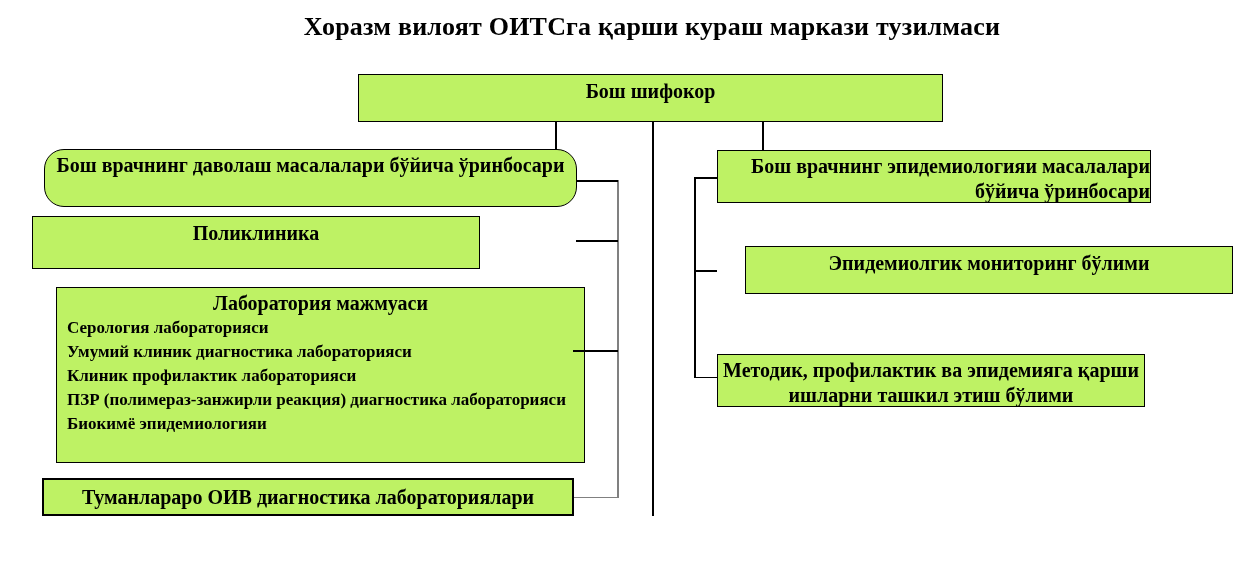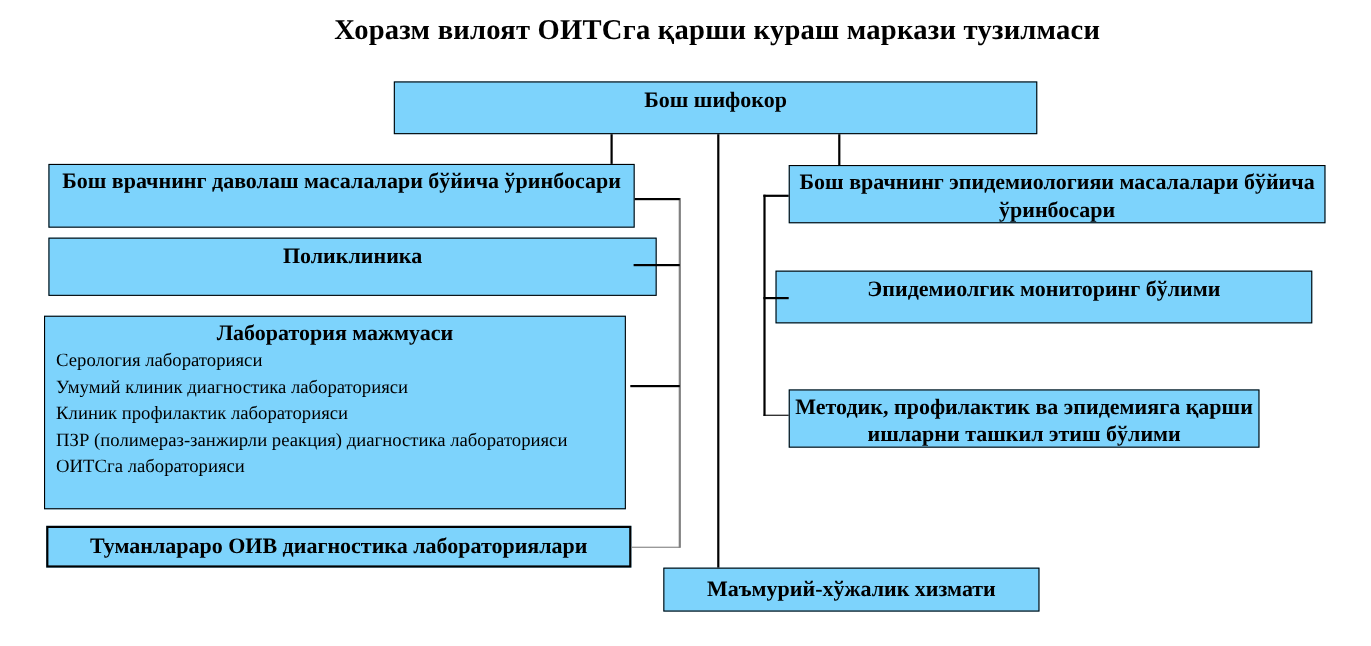--- a/index.html
+++ b/index.html
@@ -14,81 +14,78 @@
   }
   .title{
     position:absolute;left:29px;top:12px;width:1246px;
     text-align:center;
     font-size:26px;font-weight:bold;
     letter-spacing:0.2px;
   }
   .box{
     position:absolute;
     border:1.5px solid #000;
-    background:#7dd3fc;
+    background:#bef264;
     box-sizing:border-box;
     font-size:20px;font-weight:bold;
     text-align:center;
     line-height:26px;
   }
   .box.pad-top{padding-top:3px;}
   .box.v-center{display:flex;align-items:center;justify-content:center;}
   .box.thick{border-width:2px;}
   .lab-title{font-size:20px;font-weight:bold;text-align:center;line-height:26px;margin-top:2px;}
-  .lab-item{font-size:17px;font-weight:normal;text-align:left;line-height:24px;padding-left:10px;padding-right:14px;}
+  .lab-item{font-size:17px;font-weight:bold;text-align:left;line-height:24px;padding-left:10px;padding-right:14px;}
   .line{position:absolute;background:#000;}
   .line.gray{background:#808080;}
 </style>
 </head>
 <body>
 
 <div class="canvas">
 
   <div class="title">Хоразм вилоят ОИТСга қарши кураш маркази тузилмаси</div>
 
   <div class="box pad-top" style="left:358px;top:74px;width:585px;height:48px;">
     <span>Бош шифокор</span>
   </div>
 
-  <div class="box pad-top" style="left:44px;top:149px;width:533px;height:58px;line-height:25px;">
+  <div class="box pad-top" style="left:44px;top:149px;width:533px;height:58px;line-height:25px;border-radius:20px;">
     <span>Бош врачнинг даволаш масалалари бўйича ўринбосари</span>
   </div>
 
-  <div class="box pad-top" style="left:44px;top:216px;width:553px;height:53px;">
+  <div class="box pad-top" style="left:32px;top:216px;width:448px;height:53px;">
     <span>Поликлиника</span>
   </div>
 
-  <div class="box" style="left:40px;top:287px;width:529px;height:176px;">
+  <div class="box" style="left:56px;top:287px;width:529px;height:176px;">
     <div class="lab-title">Лаборатория мажмуаси</div>
     <div class="lab-item">Серология лабораторияси</div>
     <div class="lab-item">Умумий клиник диагностика лабораторияси</div>
     <div class="lab-item">Клиник профилактик лабораторияси</div>
     <div class="lab-item">ПЗР (полимераз-занжирли реакция) диагностика лабораторияси</div>
-    <div class="lab-item">ОИТСга лабораторияси</div>
+    <div class="lab-item">Биокимё эпидемиологияи</div>
   </div>
 
   <div class="box thick v-center" style="left:42px;top:478px;width:532px;height:38px;font-family:Liberation Serif, serif;">
     <span>Туманлараро ОИВ диагностика лабораториялари</span>
   </div>
 
-  <div class="box pad-top" style="left:717px;top:150px;width:488px;height:53px;line-height:25px;">
+  <div class="box pad-top" style="left:717px;top:150px;width:434px;height:53px;line-height:25px;text-align:right;">
     <span>Бош врачнинг эпидемиологияи масалалари бўйича ўринбосари</span>
   </div>
 
-  <div class="box pad-top" style="left:705px;top:246px;width:488px;height:48px;">
+  <div class="box pad-top" style="left:745px;top:246px;width:488px;height:48px;">
     <span>Эпидемиолгик мониторинг бўлими</span>
   </div>
 
   <div class="box pad-top" style="left:717px;top:354px;width:428px;height:53px;line-height:25px;">
     <span>Методик, профилактик ва эпидемияга қарши ишларни ташкил этиш бўлими</span>
   </div>
 
-  <div class="box v-center" style="left:603px;top:516px;width:342px;height:40px;">
-    <span>Маъмурий-хўжалик хизмати</span>
-  </div>
 
   <div class="line" style="left:555px;top:122px;width:1.5px;height:27px;"></div>
   <div class="line" style="left:652px;top:122px;width:1.5px;height:394px;"></div>
   <div class="line" style="left:762px;top:122px;width:1.5px;height:28px;"></div>
 
   <div class="line gray" style="left:617px;top:180px;width:1.5px;height:318px;"></div>
   <div class="line" style="left:577px;top:180px;width:41px;height:1.5px;"></div>
   <div class="line" style="left:576px;top:240px;width:42px;height:1.5px;"></div>
   <div class="line" style="left:573px;top:350px;width:45px;height:1.5px;"></div>
   <div class="line gray" style="left:574px;top:496.5px;width:44px;height:1.5px;"></div>

